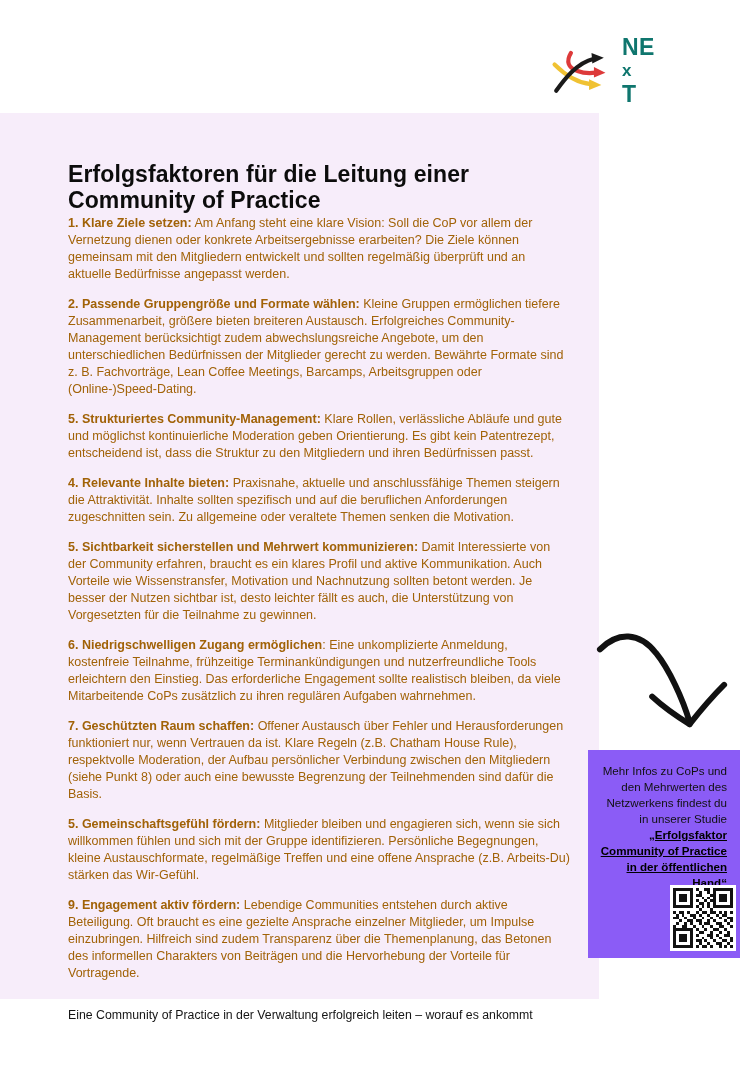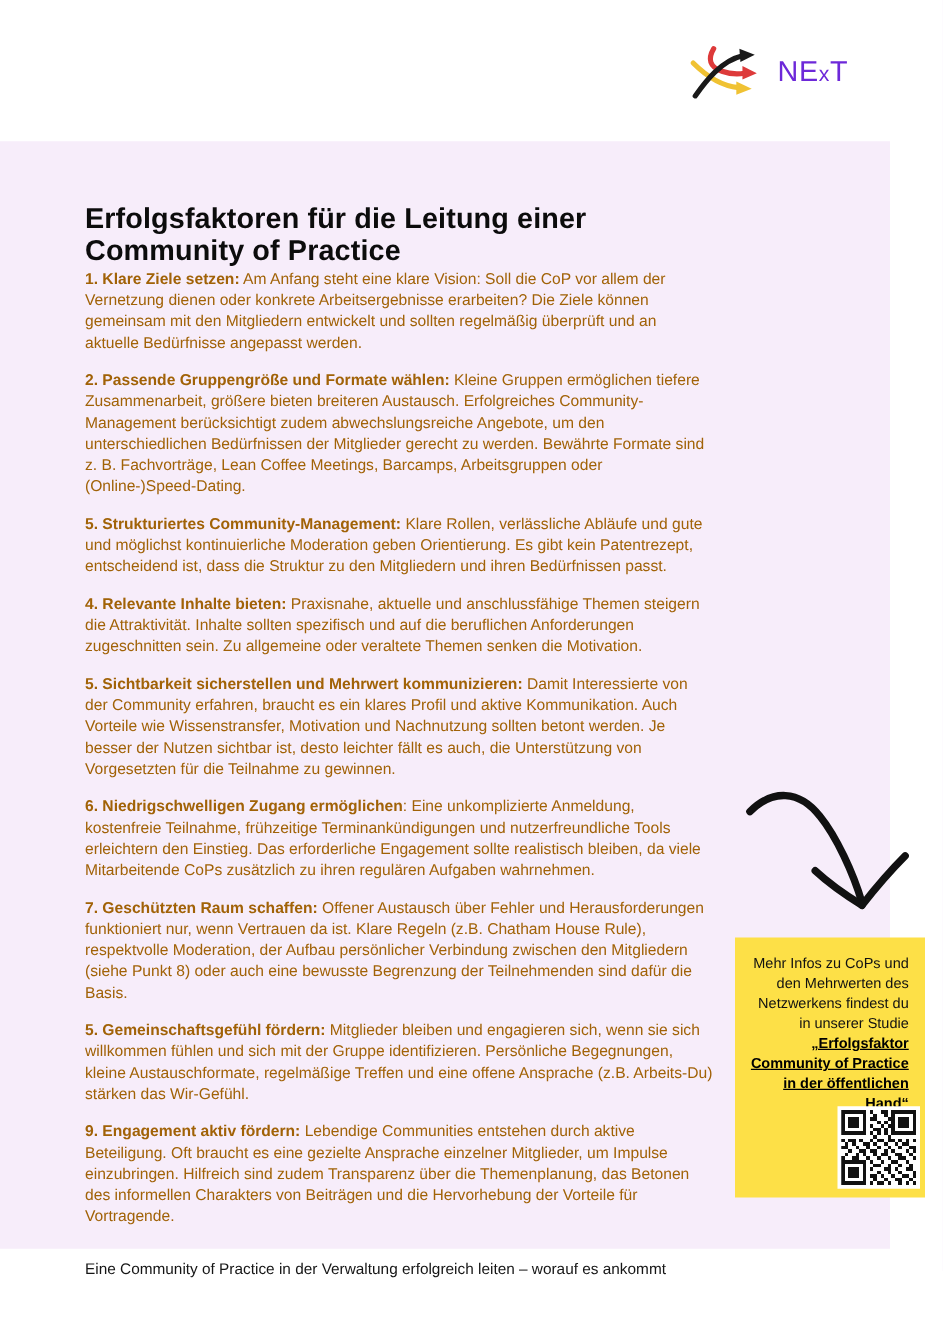--- a/index.html
+++ b/index.html
@@ -8,25 +8,25 @@
     width: 754px; height: 1069px;
     background: #ffffff;
     font-family: "Liberation Sans", sans-serif;
     color: #151515;
   }
   .page { position: relative; width: 754px; height: 1069px; overflow: hidden; background: #ffffff; }
 
   
   .logo { position: absolute; top: 34px; left: 544px; display: flex; align-items: center; }
   .logo-arrows { width: 72px; height: 46px; margin-right: 6px; }
-  .logo-text { font-weight: 400; font-size: 23px; color: #6d28d9; letter-spacing: .5px; display: flex; align-items: baseline; }
+  .logo-text { font-weight: 700; font-size: 23px; color: #0f766e; letter-spacing: .5px; display: flex; align-items: baseline; flex-direction: column; }
   .logo-text .lx { font-size: 17px; }
 
   
-  .panel { position: absolute; left: 0; top: 113px; width: 712px; height: 886px; background: #f7edfa; }
+  .panel { position: absolute; left: 0; top: 113px; width: 599px; height: 886px; background: #f7edfa; }
 
   .title {
     position: absolute; left: 68px; top: 33px; width: 488px;
     font-size: 23px; line-height: 26px; font-weight: 700; color: #0c0c0c;
     letter-spacing: .1px;
   }
 
   .body-text { position: absolute; left: 68px; top: 102px; width: 503px; }
   .para {
     margin: 0 0 13px 0;
@@ -34,21 +34,21 @@
     hyphens: auto; -webkit-hyphens: auto;
   }
   .para b { font-weight: 700; }
 
   
   .hand-arrow { position: absolute; left: 590px; top: 487px; width: 148px; height: 138px; }
 
   
   .infobox {
     position: absolute; left: 588px; top: 637px; width: 152px; height: 208px;
-    background: #fde047; padding: 13px 13px 0 12px;
+    background: #8b5cf6; padding: 13px 13px 0 12px;
     font-size: 11.6px; line-height: 16px; text-align: right; color: #111;
   }
   .infobox a { color: #000; font-weight: 700; text-decoration: underline; }
   .qr {
     position: absolute; left: 82px; top: 135px; width: 66px; height: 66px;
     background: #ffffff; padding: 3px;
   }
   .qr svg { display: block; width: 100%; height: 100%; }
 
   .footer {

